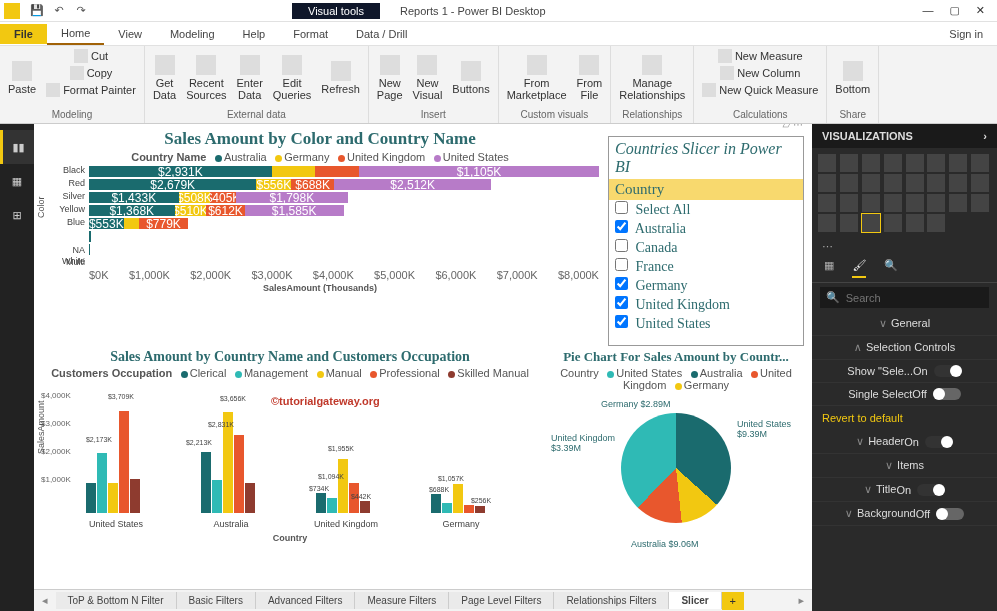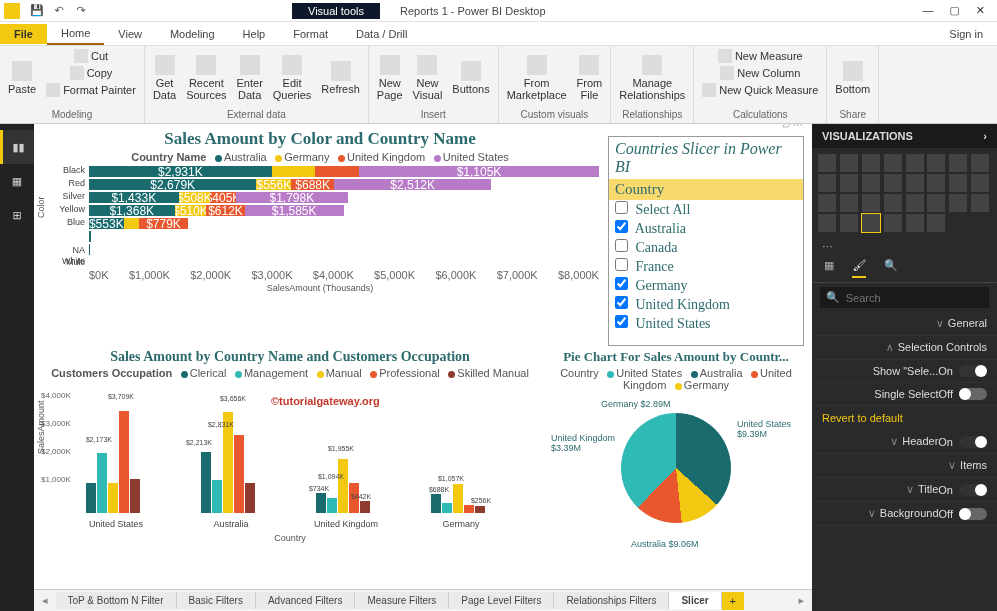--- a/index.html
+++ b/index.html
@@ -30,21 +30,21 @@
 .leftbar .lb.active{background:#333;border-left:3px solid #f2c811;}
 .canvas{flex:1;background:#fff;position:relative;overflow:hidden;padding:4px;}
 .chart-box{position:absolute;border:1px dashed transparent;}
 .chart-title{font-family:Georgia,serif;color:#2d6b6e;text-align:center;font-weight:600;}
 .legend{text-align:center;font-size:9px;color:#555;margin:2px 0;}
 .legend .dot{display:inline-block;width:7px;height:7px;border-radius:50%;margin:0 2px 0 6px;vertical-align:middle;}
 .bar-chart{position:relative;padding-left:48px;}
 .bar-row{display:flex;align-items:center;height:13px;}
 .bar-lbl{position:absolute;left:10px;width:34px;text-align:right;font-size:9px;color:#444;}
 .seg{height:11px;display:flex;align-items:center;justify-content:center;color:#fff;font-size:12px;overflow:hidden;}
-.axis-lbl{font-size:9px;color:#555;text-align:center;margin-top:2px;}
+.axis-lbl{font-size:9px;color:#555;text-align:center;margin-top:2px;font-weight:bold;}
 .slicer-box{position:absolute;border:1px solid #999;background:#fff;}
 .slicer-handles{position:absolute;top:-18px;right:0;display:flex;gap:6px;color:#888;font-size:10px;}
 .slicer-title{font-family:Georgia,serif;color:#2d6b6e;font-size:16px;padding:3px 6px;font-style:italic;}
 .slicer-head{background:#f8d96e;color:#2d6b6e;font-family:Georgia,serif;font-size:15px;padding:2px 6px;}
 .slicer-item{padding:1px 6px;font-family:Georgia,serif;color:#2d6b6e;font-size:14px;}
 .slicer-item input{margin-right:4px;}
 .col-chart{position:relative;height:150px;padding-left:32px;}
 .col-grp{position:absolute;bottom:18px;display:flex;gap:1px;align-items:flex-end;}
 .col{width:10px;}
 .col-lbl{position:absolute;bottom:2px;font-size:9px;color:#444;text-align:center;}
@@ -59,21 +59,21 @@
 .rpanel{width:185px;background:#2a2a2a;color:#ddd;display:flex;flex-direction:column;}
 .rp-head{background:#1a1a1a;padding:6px 10px;font-size:12px;font-weight:600;display:flex;justify-content:space-between;}
 .viz-grid{display:grid;grid-template-columns:repeat(8,1fr);gap:2px;padding:6px;}
 .viz-ic{width:18px;height:18px;background:#444;cursor:pointer;}
 .viz-ic.sel{outline:1px solid #f2c811;}
 .fmt-tabs{display:flex;gap:18px;padding:4px 12px;border-bottom:1px solid #444;}
 .fmt-tabs .ft{color:#aaa;cursor:pointer;padding-bottom:4px;}
 .fmt-tabs .ft.active{border-bottom:2px solid #f2c811;color:#fff;}
 .search{margin:4px 8px;background:#1a1a1a;padding:4px 6px;display:flex;align-items:center;gap:6px;color:#888;}
 .search input{background:transparent;border:none;color:#ccc;flex:1;outline:none;}
-.prop{padding:5px 10px;display:flex;align-items:center;justify-content:flex-end;border-bottom:1px solid #333;font-size:11px;cursor:pointer;}
+.prop{padding:5px 10px;display:flex;align-items:center;justify-content:center;border-bottom:1px solid #333;font-size:11px;cursor:pointer;}
 .prop .chev{color:#888;margin-right:4px;}
 .toggle{width:28px;height:12px;background:#666;border-radius:6px;position:relative;}
 .toggle.on{background:#333;}
 .toggle .knob{width:12px;height:12px;background:#fff;border-radius:50%;position:absolute;top:0;}
 .toggle.on .knob{right:0;}
 .toggle.off .knob{left:0;}
 .revert{color:#f2c811;padding:6px 10px;font-size:11px;cursor:pointer;}
 .yaxis-lbl{position:absolute;left:0;top:50%;transform:rotate(-90deg) translateX(20px);transform-origin:left;font-size:9px;color:#555;}
 .xaxis-tick{display:flex;justify-content:space-between;font-size:8px;color:#666;padding-left:48px;}
 .watermark{position:absolute;color:#c0392b;font-size:11px;font-weight:600;}

